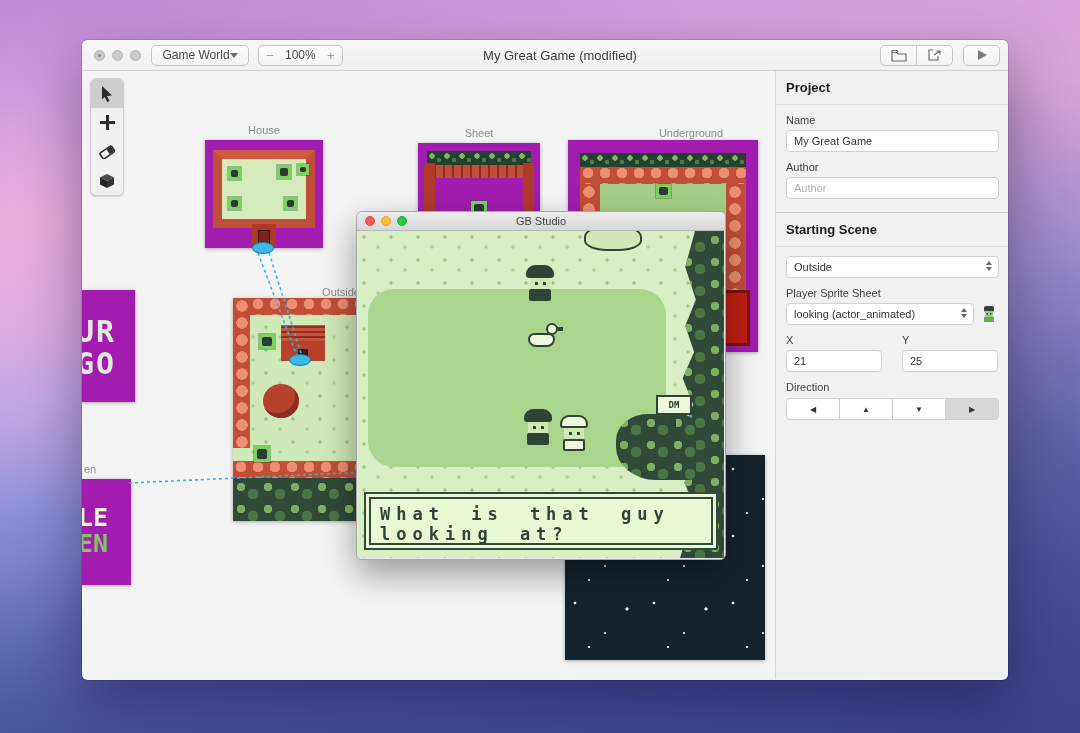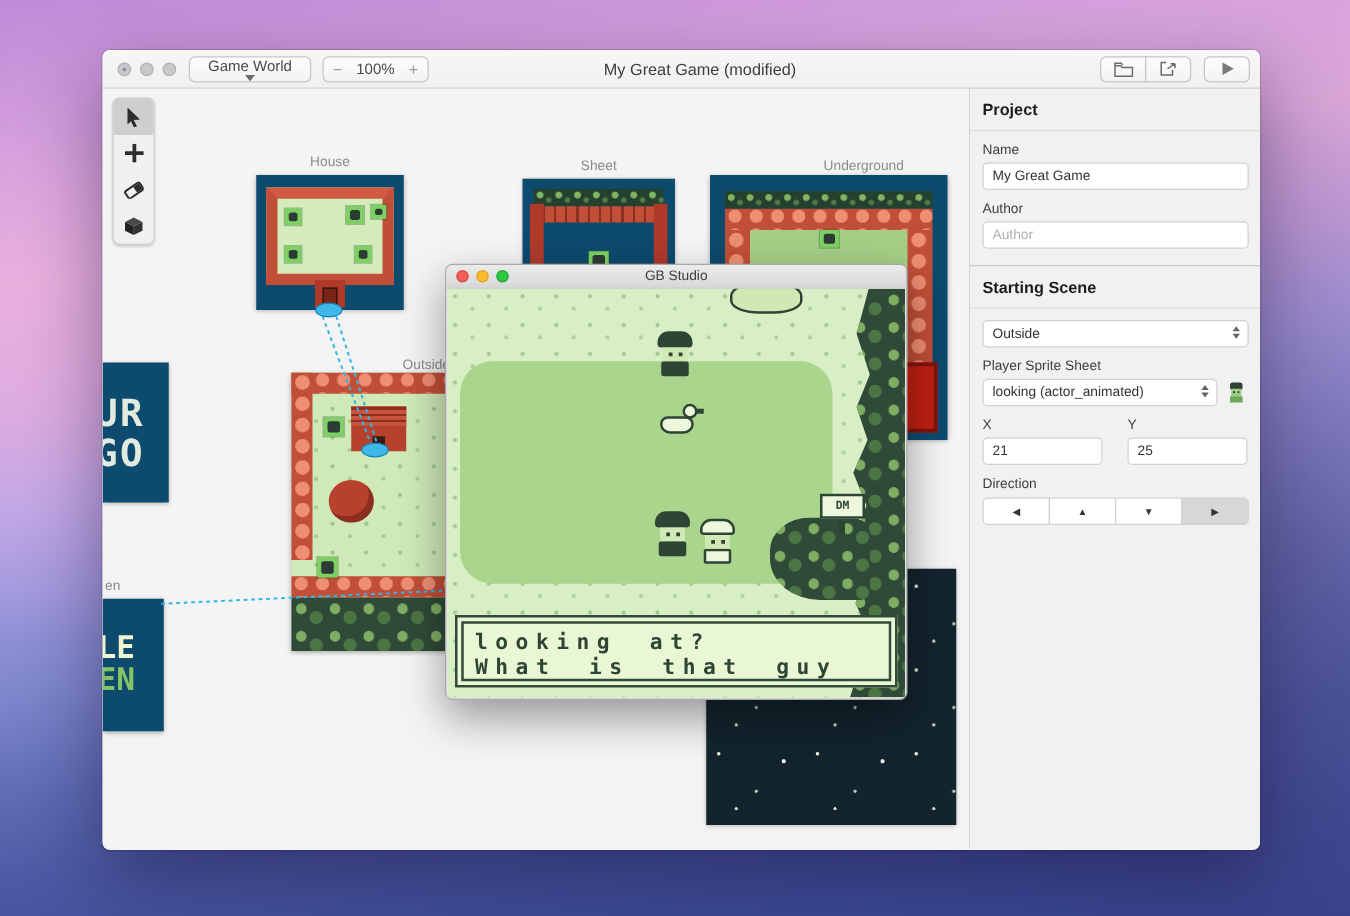--- a/index.html
+++ b/index.html
@@ -26,21 +26,21 @@
     border-bottom:1px solid #d2d0d2; display:flex; align-items:center; padding:0 8px;
   }
   .traffic{ display:flex; gap:7px; margin:0 10px 0 4px; }
   .tl{ width:11px; height:11px; border-radius:50%; background:#cac8ca; border:1px solid #b4b2b4; position:relative;}
   .tl.mod::after{content:""; position:absolute; left:3px; top:3px; width:3px; height:3px; border-radius:50%; background:#8e8c92;}
   .tbtn{
     height:21px; background:linear-gradient(#fdfdfd,#f4f3f4); border:1px solid #c7c5c7;
     border-radius:5px; display:flex; align-items:center; justify-content:center;
     font-size:12px; color:#4a4a4a; padding:0 9px; cursor:default;
   }
-  .scene-select{ width:98px; margin-right:9px;flex-direction:column;}
+  .scene-select{ width:98px; margin-right:9px;}
   .caret-down{ width:0;height:0;border-left:4px solid transparent;border-right:4px solid transparent;border-top:5px solid #6b6b6b;}
   .zoom-group{ display:flex; align-items:center; height:21px; border:1px solid #c7c5c7; border-radius:5px; background:linear-gradient(#fdfdfd,#f4f3f4); }
   .zoom-group .zbtn{ width:22px; text-align:center; font-size:13px; color:#9a9a9a; }
   .zoom-group .zval{ font-size:12px; color:#4a4a4a; padding:0 4px; }
   .tb-title{ position:absolute; left:0; right:0; text-align:center; font-size:13px; color:#3c3c3c; pointer-events:none;padding-left:30px;}
   .tb-right{ margin-left:auto; display:flex; align-items:center; gap:10px;}
   .btn-group{ display:flex; }
   .btn-group .tbtn{ border-radius:0; margin-left:-1px; width:37px; padding:0;}
   .btn-group .tbtn:first-child{ border-radius:5px 0 0 5px; margin-left:0;}
   .btn-group .tbtn:last-child{ border-radius:0 5px 5px 0;}
@@ -56,21 +56,21 @@
     border:1px solid #cfcdcf; border-radius:6px; overflow:hidden; z-index:3;
     box-shadow:0 1px 2px rgba(0,0,0,.15);
   }
   .tool{ width:100%; height:29px; display:flex; align-items:center; justify-content:center; }
   .tool.sel{ background:#cfcecf; }
   .tool svg{ display:block; }
 
   
   .scene{ position:absolute; overflow:hidden; box-shadow:0 1px 4px rgba(0,0,0,.3); }
   .scene-label{ position:absolute; font-size:11px; color:#8b8b8b; z-index:1; }
-  .navy{ background:#0c4a6e; }
+  .navy{ background:#a21caf; }
 
   .dome-h{ background-color:#c14f38; background-image:radial-gradient(circle at 8px 6px,#ee8e72 5px,transparent 5.5px); background-size:17px 15px; }
   .dome-v{ background-color:#c14f38; background-image:radial-gradient(circle at 9px 8px,#ee8e72 5.5px,transparent 6px); background-size:19px 17px; }
   .moss{ background-color:#24402e; background-image:radial-gradient(circle at 5px 5px,#7fb463 2.5px,transparent 3px),radial-gradient(circle at 12px 9px,#4f7a47 2px,transparent 2.5px); background-size:15px 12px; }
   .forest{ background-color:#2f4a38; background-image:radial-gradient(circle at 8px 9px,#7fae62 4px,transparent 4.5px),radial-gradient(circle at 20px 16px,#4c7544 5px,transparent 5.5px); background-size:27px 22px; }
   .speckle{ background-image:radial-gradient(circle at 6px 6px,rgba(110,160,85,.5) 1.4px,transparent 1.9px),radial-gradient(circle at 20px 16px,rgba(110,160,85,.38) 1.4px,transparent 1.9px); background-size:27px 23px; }
 
   .sprite-box{ position:absolute; background:#7dd163; box-shadow:0 0 0 1px rgba(40,90,40,.35); }
   .sprite-box::after{ content:""; position:absolute; inset:3px; background:#2c3b33; border-radius:2px; }
   .trigger{ position:absolute; width:22px; height:12px; background:#3fb7ea; border:1px solid #1583b4; border-radius:50%; z-index:4; }
@@ -358,22 +358,22 @@
               <div class="hair"></div>
                 <div class="face"></div>
                 <div class="body"></div>
             </div>
             <div class="gbsign" style="left:298px; top:164px;">
               <div class="post"></div>
               <div class="board">DM</div>
             </div>
 
             <div class="dialog">
+              <div>What is that guy</div>
               <div>looking at?</div>
-              <div>What is that guy</div>
             </div>
           </div>
         </div>
       </div>
 
       <div class="sidebar">
         <div class="sb-head">Project</div>
 
         <label class="sb-label">Name</label>
         <input class="sb-input" type="text" value="My Great Game" style="">

